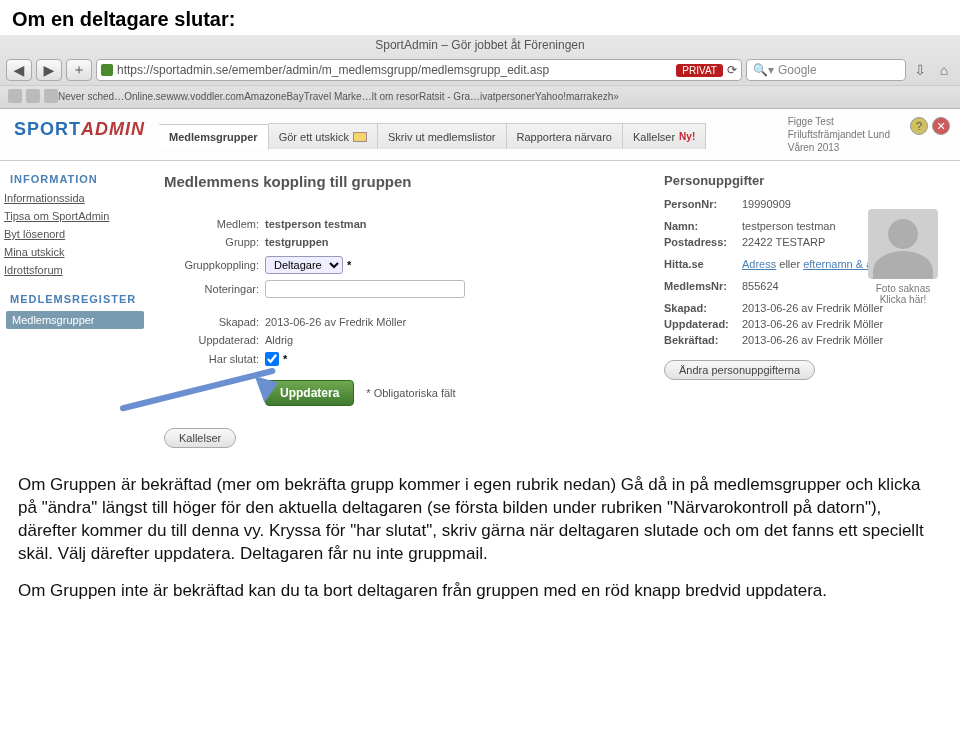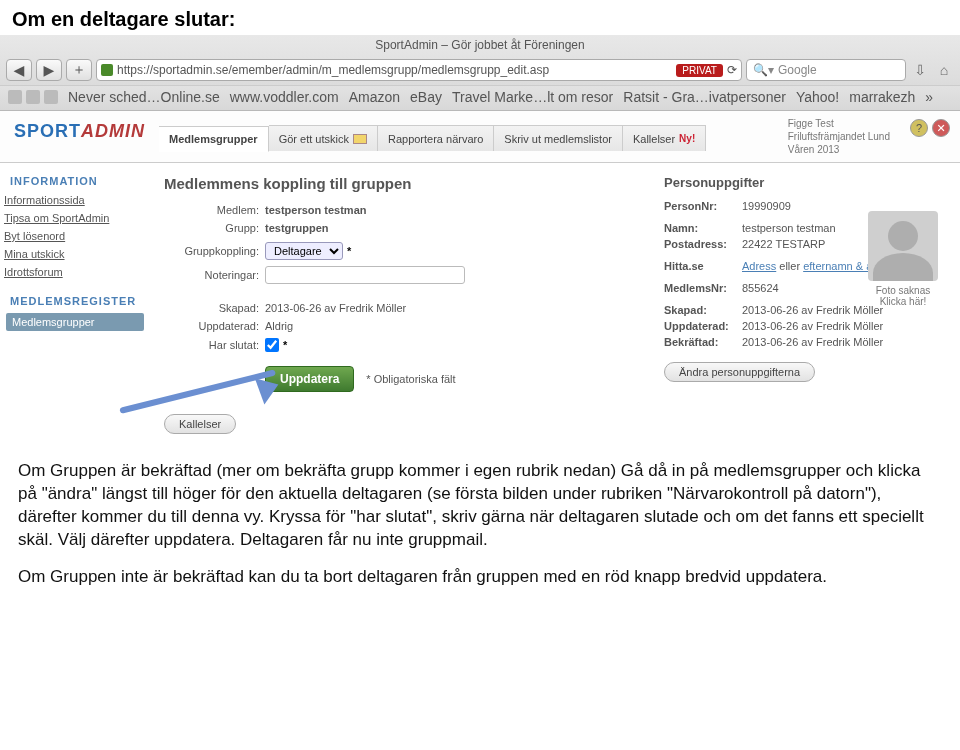--- a/index.html
+++ b/index.html
@@ -7,21 +7,21 @@
 .heading { font-size: 20px; font-weight: bold; padding: 8px 12px 4px; }
 .browser-chrome { background: linear-gradient(#e8e8e8,#d6d6d6); border-bottom: 1px solid #b8b8b8; }
 .titlebar { font-size: 12px; text-align: center; padding: 3px 10px; color: #555; }
 .toolbar { display: flex; align-items: center; gap: 4px; padding: 4px 6px; }
 .nav-btn { width: 26px; height: 22px; background: linear-gradient(#fafafa,#e0e0e0); border:1px solid #aaa; border-radius:4px; font-size:14px; display:flex; align-items:center; justify-content:center; color:#555; }
 .urlbar { flex:1; display:flex; align-items:center; background:#fff; border:1px solid #aaa; border-radius:4px; height:22px; padding:0 4px; font-size:12px; color:#555; gap:4px; }
 .urlbar .favicon { width:12px; height:12px; background:#4a8a2a; border-radius:2px; }
 .urlbar .privat { background:#b91c1c; color:#fff; border-radius:3px; padding:1px 6px; font-size:10px; }
 .searchbar { width:160px; display:flex; align-items:center; background:#fff; border:1px solid #aaa; border-radius:4px; height:22px; padding:0 6px; font-size:12px; color:#888; gap:4px; }
 .tb-icon { width:20px; height:20px; display:flex; align-items:center; justify-content:center; color:#666; font-size:14px; }
-.bookmarks { display:flex; align-items:center; gap:10px; padding:3px 8px 5px; font-size:14px; color:#555; border-top:1px solid #ccc; background:linear-gradient(#e2e2e2,#d8d8d8); }
+.bookmarks { display:flex; align-items:center; padding:3px 8px 5px; font-size:10px; color:#555; border-top:1px solid #ccc; background:linear-gradient(#e2e2e2,#d8d8d8); }
 .bookmarks .bm { white-space:nowrap; }
 .bm-icons { display:flex; gap:4px; }
 .bm-ico { width:14px; height:14px; background:#bbb; border-radius:2px; }
 
 .app-header { display:flex; align-items:flex-start; gap:0; border-bottom:1px solid #ccc; background:#fdfdfd; }
 .logo { padding:10px 14px 8px; font-size:18px; font-weight:bold; letter-spacing:1px; }
 .logo .blue { color:#2a6fb5; }
 .logo .red { color:#b43a3a; font-style:italic; }
 .tabs { display:flex; gap:0; margin-top:14px; flex:1; }
 .tab { font-size:11px; color:#444; padding:6px 10px; border-top:1px solid #ccc; border-right:1px solid #ccc; background:linear-gradient(#f3f3f3,#e6e6e6); display:flex; align-items:center; gap:4px; }
@@ -32,21 +32,21 @@
 .header-icons { display:flex; gap:4px; padding:8px 10px; }
 .hdr-ico { width:18px; height:18px; border-radius:50%; background:#d0c060; border:1px solid #999; display:flex; align-items:center; justify-content:center; font-size:11px; color:#555; }
 
 .content { display:flex; align-items:flex-start; }
 .sidebar { width:150px; padding:8px 0; font-size:11px; }
 .sidebar h4 { color:#4a7fb5; font-size:11px; letter-spacing:1px; padding:4px 10px; }
 .sidebar a { display:block; color:#555; padding:3px 4px;text-decoration:underline; }
 .sidebar .active-item { background:#7a9ab0; color:#fff; border-radius:2px; margin:2px 6px; padding:3px 6px; }
 
 .main { flex:1; padding:12px 14px; position:relative; }
-.section-title { font-size:15px; font-weight:bold; color:#555; margin-bottom:12px; }
+.section-title { font-size:15px; font-weight:bold; color:#555; margin-bottom:28px; }
 .form-row { display:flex; align-items:center; margin-bottom:6px; font-size:11px; color:#555; }
 .form-row label { width:95px; text-align:right; margin-right:6px; }
 .form-row .val { font-weight:bold; color:#555; }
 .form-row select { font-size:11px; background:#eef; border:1px solid #99b; border-radius:3px; padding:1px 4px; }
 .form-row input[type=text] { font-size:11px; border:1px solid #bbb; border-radius:3px; padding:2px 4px; width:200px; }
 .form-row input[type=checkbox] { width:14px; height:14px; }
 .star { color:#000; font-weight:bold; margin-left:4px; }
 .update-btn { background:linear-gradient(#6fa84f,#3f7a2f); color:#fff; border:1px solid #2f6a1f; border-radius:4px; padding:5px 14px; font-size:12px; font-weight:bold; }
 .mandatory { font-size:11px; color:#555; margin-left:12px; }
 .pill-btn { display:inline-block; background:linear-gradient(#f8f8f8,#e2e2e2); border:1px solid #aaa; border-radius:12px; padding:3px 14px; font-size:11px; color:#444; }
@@ -114,22 +114,22 @@
 <div class="app-header">
   <div class="logo">
     <span class="blue">SPORT</span><span class="red">ADMIN</span>
   </div>
   <div class="tabs">
     <div class="tab active">Medlemsgrupper</div>
     <div class="tab">
         <span>Gör ett utskick</span>
         <span class="mail"></span>
       </div>
+    <div class="tab">Skriv ut medlemslistor</div>
     <div class="tab">Rapportera närvaro</div>
-    <div class="tab">Skriv ut medlemslistor</div>
     <div class="tab">
         <span>Kallelser</span> 
         <span class="ny">Ny!</span>
       </div>
   </div>
   <div class="header-right">
     <div>Figge Test</div>
     <div>Friluftsfrämjandet Lund</div>
     <div>Våren 2013</div>
   </div>

